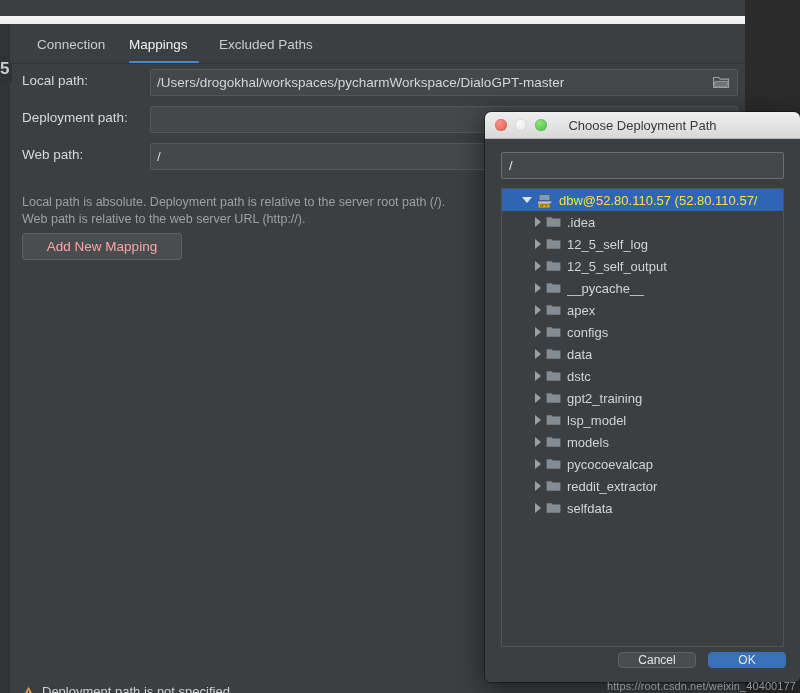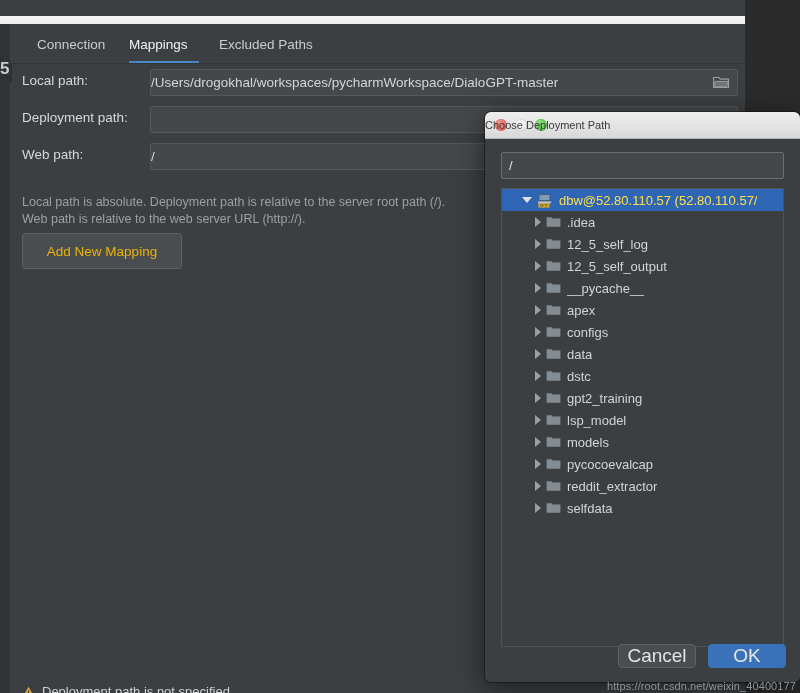--- a/index.html
+++ b/index.html
@@ -61,40 +61,41 @@
   .row{position:relative;height:37px;}
   .lbl{
     position:absolute;left:22px;top:9px;font-size:13.5px;color:#d6d8da;
   }
   .field{
     position:absolute;left:150px;height:27px;
     background:#45484a;border:1px solid #54585a;border-radius:2px;
     box-sizing:border-box;
     display:flex;align-items:center;
     font-size:13.5px;color:#d3d5d7;
+    padding-left:6px;
     overflow:hidden;white-space:nowrap;
   }
   .field.w-local{left:150px;width:588px;top:5px;}
   .field.w-dep{left:150px;width:588px;top:5px;}
   .field.w-web{left:150px;width:588px;top:5px;}
   .browse-btn{
     position:absolute;right:2px;top:2px;width:28px;height:21px;
     display:flex;align-items:center;justify-content:center;
     border-radius:2px;
   }
   .folder-ico{width:17px;height:13px;display:block;}
 
   .hint{
     position:absolute;left:22px;top:194px;width:470px;
     font-size:12.5px;color:#9ba0a4;line-height:17px;
   }
   .addbtn{
-    position:absolute;left:22px;top:233px;width:160px;height:36px;
+    position:absolute;left:22px;top:233px;width:160px;height:27px;
     background:#4a4d4f;border:1px solid #5d6163;border-radius:3px;
-    color:#eab308;font-size:13.5px;
+    color:#fca5a5;font-size:13.5px;
     display:flex;align-items:center;justify-content:center;
     box-sizing:border-box;
   }
 
   .footer-warn{
     position:absolute;left:22px;top:684px;display:flex;align-items:center;gap:7px;
     font-size:13px;color:#cfd2d4;white-space:nowrap;
   }
   .warn-ico{width:13px;height:12px;display:block;flex:none;}
 
@@ -111,22 +112,22 @@
     background:linear-gradient(180deg,#eeeeee 0%,#e2e2e2 60%,#d8d8d8 100%);
     border-bottom:1px solid #b5b5b5;
     display:flex;align-items:center;
   }
   .lights{display:flex;align-items:center;gap:8px;margin-left:10px;}
   .light{width:12px;height:12px;border-radius:50%;display:block;}
   .light.red{background:radial-gradient(circle at 35% 30%,#f59389,#e8564a);box-shadow:inset 0 0 0 .5px rgba(0,0,0,.18);}
   .light.yel{background:radial-gradient(circle at 35% 30%,#fcfcfc,#e0e0e0);box-shadow:inset 0 0 0 .5px rgba(0,0,0,.14);}
   .light.grn{background:radial-gradient(circle at 35% 30%,#8fe07f,#43c23a);box-shadow:inset 0 0 0 .5px rgba(0,0,0,.18);}
   .dlg-title .dt{
-    position:absolute;left:0;right:0;
-    font-size:11px;color:#3a3a3a;pointer-events:none;
+    position:absolute;left:0;right:0;text-align:center;
+    font-size:13px;color:#3a3a3a;pointer-events:none;
   }
 
   .dlg-path{
     position:absolute;left:16px;top:40px;width:283px;height:27px;
     background:#45484a;border:1px solid #6a6e70;border-radius:2px;
     box-sizing:border-box;display:flex;align-items:center;
     padding-left:7px;font-size:13px;color:#e3e5e7;
   }
   .tree-panel{
     position:absolute;left:16px;top:76px;width:283px;height:459px;
@@ -148,21 +149,21 @@
   .arrow-down{width:0;height:0;border-left:5px solid transparent;border-right:5px solid transparent;border-top:6px solid #dfe3e6;}
   .arrow-right{width:0;height:0;border-top:5px solid transparent;border-bottom:5px solid transparent;border-left:6px solid #9aa0a4;}
   .folder-svg{width:15px;height:12px;display:block;flex:none;margin-right:6px;}
   .sftp-svg{width:17px;height:15px;display:block;flex:none;margin:0 5px 0 2px;}
   .tlabel{overflow:hidden;}
 
   .dlg-buttons{
     position:absolute;right:14px;bottom:14px;display:flex;align-items:center;gap:12px;
   }
   .btn{
-    height:24px;border-radius:4px;font-size:19px;
+    height:16px;border-radius:4px;font-size:12px;
     display:flex;align-items:center;justify-content:center;
     box-sizing:border-box;
   }
   .btn.cancel{width:78px;background:#4a4d4f;border:1px solid #5d6163;color:#e2e4e6;}
   .btn.ok{width:78px;background:#3a72ba;border:1px solid #3a72ba;color:#e5e5e5;}
 
   .watermark{
     position:absolute;right:4px;bottom:1px;
     font-size:11px;color:#8e949a;letter-spacing:.1px;
   }

